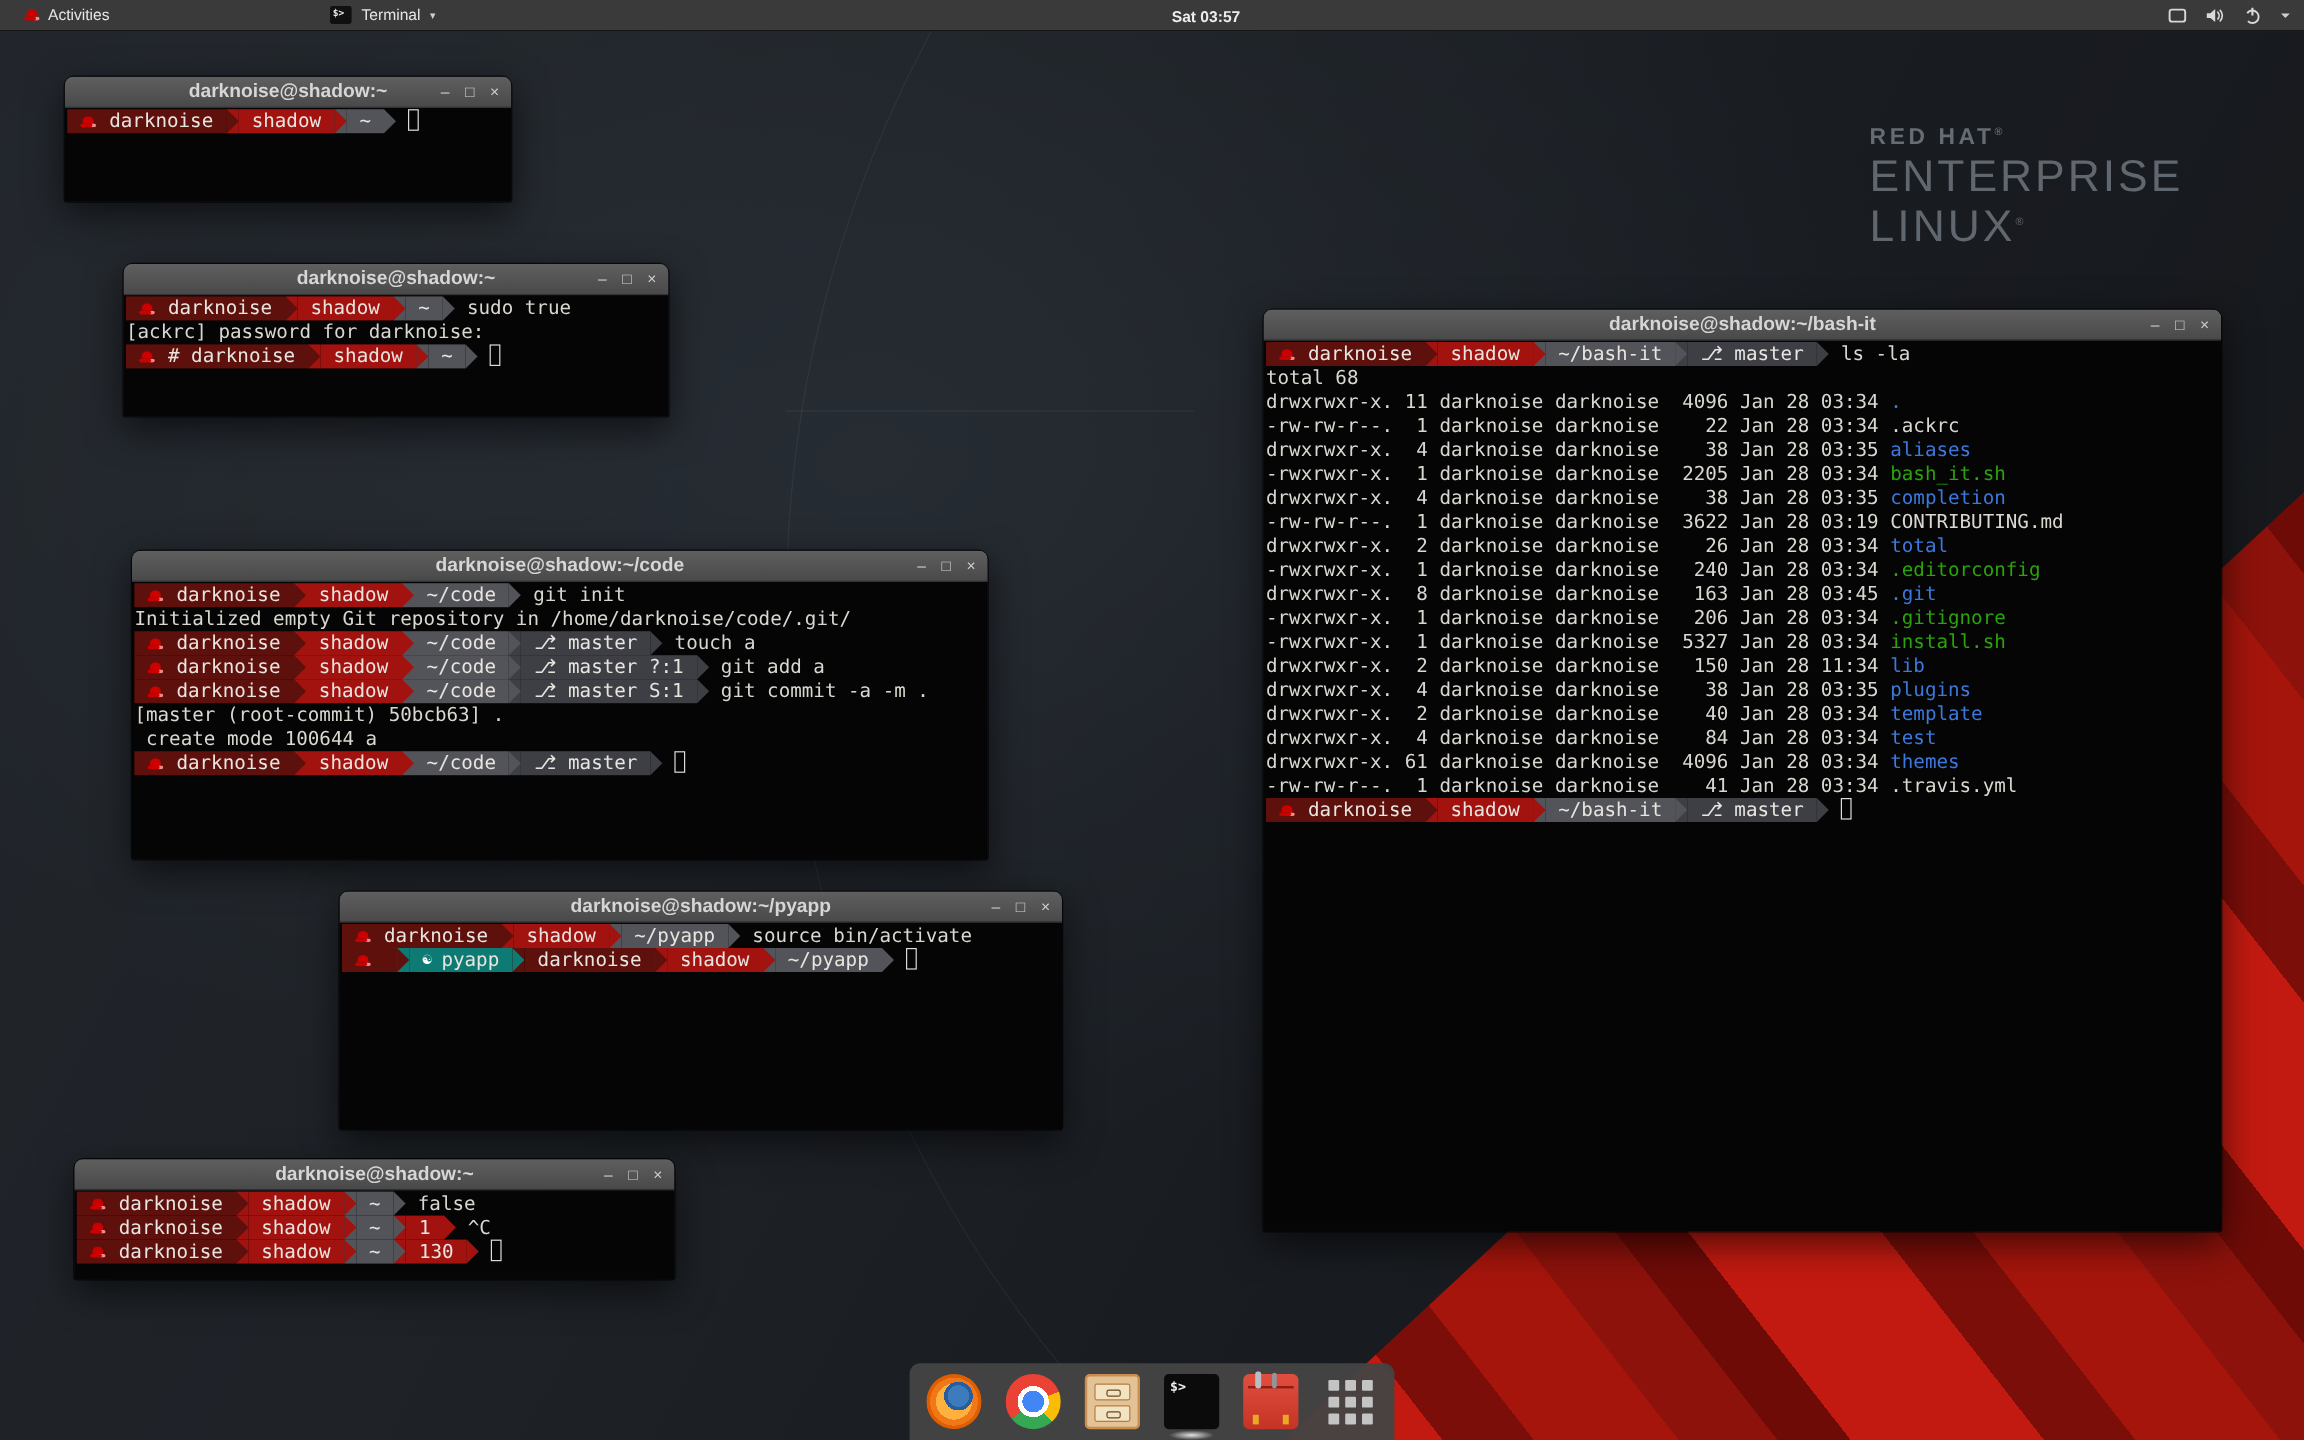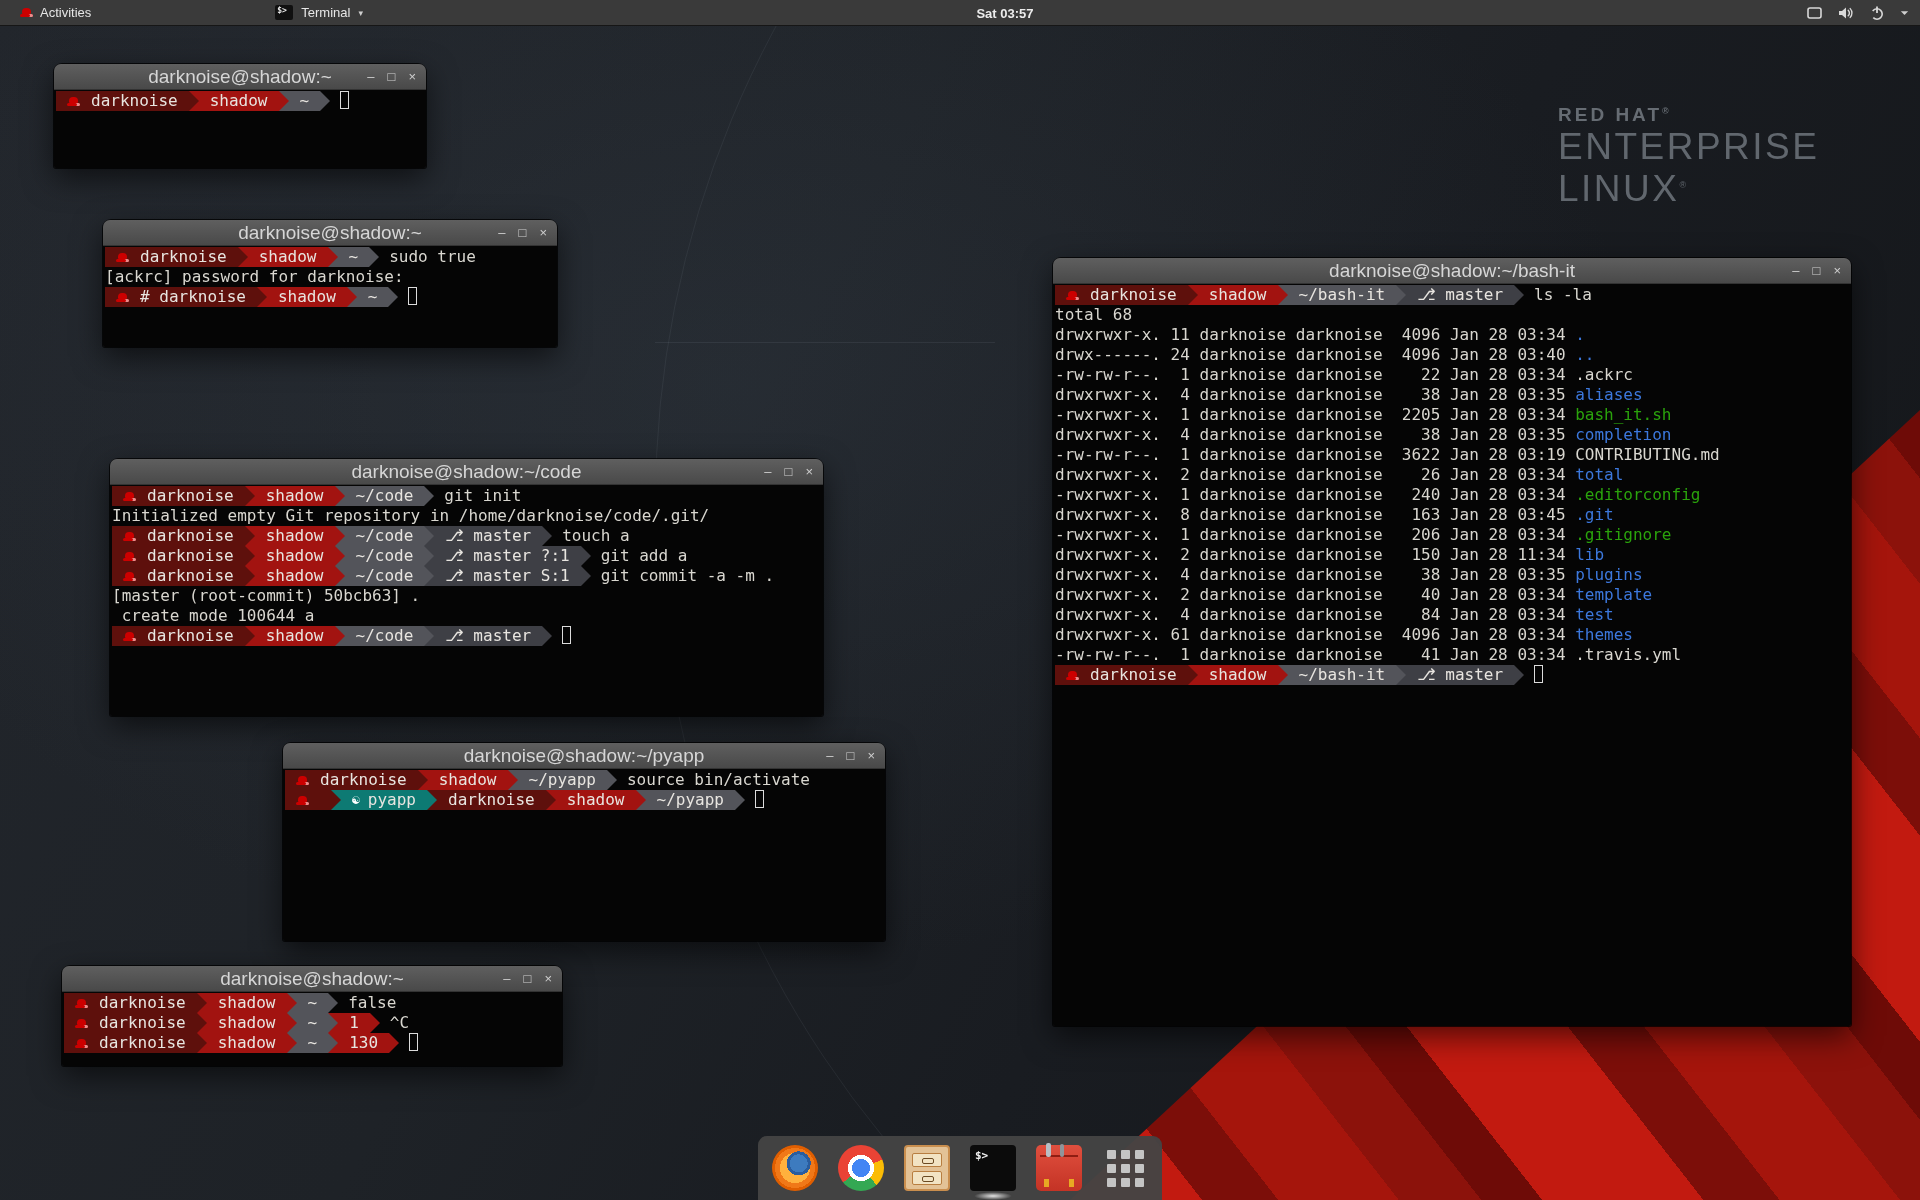--- a/index.html
+++ b/index.html
@@ -53,21 +53,21 @@
   .fedora::after { content:''; position:absolute; left:0; bottom:0; width:13px; height:3px;
     background:#cc0000; border-radius:2px; box-shadow:inset -3px 0 0 rgba(255,255,255,.55); }
 
   
   .twin { position:absolute; border-radius:8px 8px 2px 2px;
     box-shadow:0 10px 30px rgba(0,0,0,.6), 0 0 0 1px rgba(0,0,0,.75); z-index:10;
     display:flex; flex-direction:column; }
   .titlebar { height:26px; flex:none; background:linear-gradient(#5f5f5f,#494949);
     border-radius:7px 7px 0 0; border-bottom:1px solid #333; position:relative;
     display:flex; align-items:center; justify-content:center; }
-  .titlebar .ttext { font-size:19px; font-weight:normal; color:#d6d6d6; }
+  .titlebar .ttext { font-size:16px; font-weight:bold; color:#d6d6d6; }
   .winbtns { position:absolute; right:10px; top:0; height:100%; display:flex; align-items:center; gap:13px; }
   .winbtns span { color:#cfcfcf; font-size:13px; line-height:1; cursor:pointer; }
   .term-body { flex:1; background:#050505; padding:1px 2px;
     font-family:"DejaVu Sans Mono", monospace; font-size:16px; color:#d9d7d0;
     overflow:hidden; border-radius:0 0 2px 2px; }
   .tline { height:20px; line-height:20px; white-space:pre; display:flex; align-items:flex-start; }
   .tline.out { display:block; }
   .pseg { display:inline-flex; align-items:center; height:20px; padding:0 11px; flex:none; color:#e8e5e0; }
   .pseg .fedora { margin-right:11px; }
   .pyicon { margin-right:8px; font-size:13px; color:#fff; }
@@ -243,30 +243,30 @@
     <span class="winbtns">
         <span>–</span>
         <span>□</span>
         <span>×</span>
       </span>
   </div>
   <div class="term-body">
       <div class="tline"><span class="pseg" style="background: rgb(94, 16, 12);"><span class="fedora"></span>darknoise</span><span class="parrow" style="--pc: #5e100c; background: rgb(162, 19, 16);"></span><span class="pseg" style="background: rgb(162, 19, 16);">shadow</span><span class="parrow" style="--pc: #a21310; background: rgb(83, 84, 90);"></span><span class="pseg" style="background: rgb(83, 84, 90);">~/bash-it</span><span class="parrow" style="--pc: #53545a; background: rgb(62, 63, 69);"></span><span class="pseg" style="background: rgb(62, 63, 69);">⎇ master</span><span class="parrow" style="--pc: #3e3f45;"></span><span class="cmd">ls -la</span></div>
       <div class="tline out">total 68</div>
       <div class="tline out"><span>drwxrwxr-x. 11 darknoise darknoise  4096 Jan 28 03:34 </span><span style="color: rgb(60, 120, 221);">.</span></div>
-      <div class="tline out"><span>drwx------. 24 darknoise darknoise  4096 Jan 28 03:40 </span><span style="color: rgb(60, 120, 221);">..</span></div>
       <div class="tline out"><span>-rw-rw-r--.  1 darknoise darknoise    22 Jan 28 03:34 </span><span style="color: rgb(217, 215, 208);">.ackrc</span></div>
       <div class="tline out"><span>drwxrwxr-x.  4 darknoise darknoise    38 Jan 28 03:35 </span><span style="color: rgb(60, 120, 221);">aliases</span></div>
       <div class="tline out"><span>-rwxrwxr-x.  1 darknoise darknoise  2205 Jan 28 03:34 </span><span style="color: rgb(42, 163, 12);">bash_it.sh</span></div>
       <div class="tline out"><span>drwxrwxr-x.  4 darknoise darknoise    38 Jan 28 03:35 </span><span style="color: rgb(60, 120, 221);">completion</span></div>
       <div class="tline out"><span>-rw-rw-r--.  1 darknoise darknoise  3622 Jan 28 03:19 </span><span style="color: rgb(217, 215, 208);">CONTRIBUTING.md</span></div>
       <div class="tline out"><span>drwxrwxr-x.  2 darknoise darknoise    26 Jan 28 03:34 </span><span style="color: rgb(60, 120, 221);">total</span></div>
       <div class="tline out"><span>-rwxrwxr-x.  1 darknoise darknoise   240 Jan 28 03:34 </span><span style="color: rgb(42, 163, 12);">.editorconfig</span></div>
       <div class="tline out"><span>drwxrwxr-x.  8 darknoise darknoise   163 Jan 28 03:45 </span><span style="color: rgb(60, 120, 221);">.git</span></div>
       <div class="tline out"><span>-rwxrwxr-x.  1 darknoise darknoise   206 Jan 28 03:34 </span><span style="color: rgb(42, 163, 12);">.gitignore</span></div>
+      <div class="tline out"><span>-rwxrwxr-x.  1 darknoise darknoise  5327 Jan 28 03:34 </span><span style="color: rgb(42, 163, 12);">install.sh</span></div>
       <div class="tline out"><span>drwxrwxr-x.  2 darknoise darknoise   150 Jan 28 11:34 </span><span style="color: rgb(60, 120, 221);">lib</span></div>
       <div class="tline out"><span>drwxrwxr-x.  4 darknoise darknoise    38 Jan 28 03:35 </span><span style="color: rgb(60, 120, 221);">plugins</span></div>
       <div class="tline out"><span>drwxrwxr-x.  2 darknoise darknoise    40 Jan 28 03:34 </span><span style="color: rgb(60, 120, 221);">template</span></div>
       <div class="tline out"><span>drwxrwxr-x.  4 darknoise darknoise    84 Jan 28 03:34 </span><span style="color: rgb(60, 120, 221);">test</span></div>
       <div class="tline out"><span>drwxrwxr-x. 61 darknoise darknoise  4096 Jan 28 03:34 </span><span style="color: rgb(60, 120, 221);">themes</span></div>
       <div class="tline out"><span>-rw-rw-r--.  1 darknoise darknoise    41 Jan 28 03:34 </span><span style="color: rgb(217, 215, 208);">.travis.yml</span></div>
       <div class="tline"><span class="pseg" style="background: rgb(94, 16, 12);"><span class="fedora"></span>darknoise</span><span class="parrow" style="--pc: #5e100c; background: rgb(162, 19, 16);"></span><span class="pseg" style="background: rgb(162, 19, 16);">shadow</span><span class="parrow" style="--pc: #a21310; background: rgb(83, 84, 90);"></span><span class="pseg" style="background: rgb(83, 84, 90);">~/bash-it</span><span class="parrow" style="--pc: #53545a; background: rgb(62, 63, 69);"></span><span class="pseg" style="background: rgb(62, 63, 69);">⎇ master</span><span class="parrow" style="--pc: #3e3f45;"></span><span class="cursor"></span></div>
     </div>
 </div>
 

